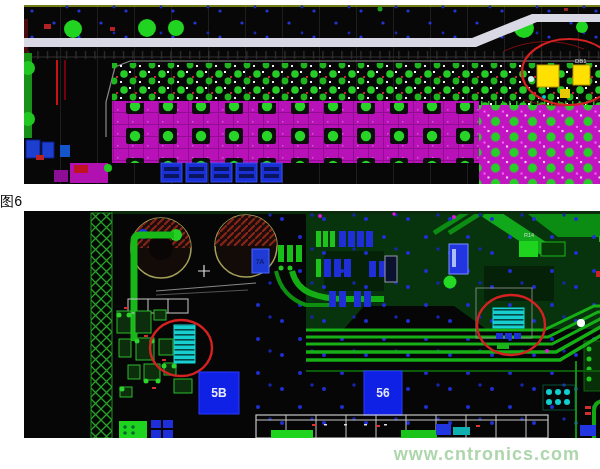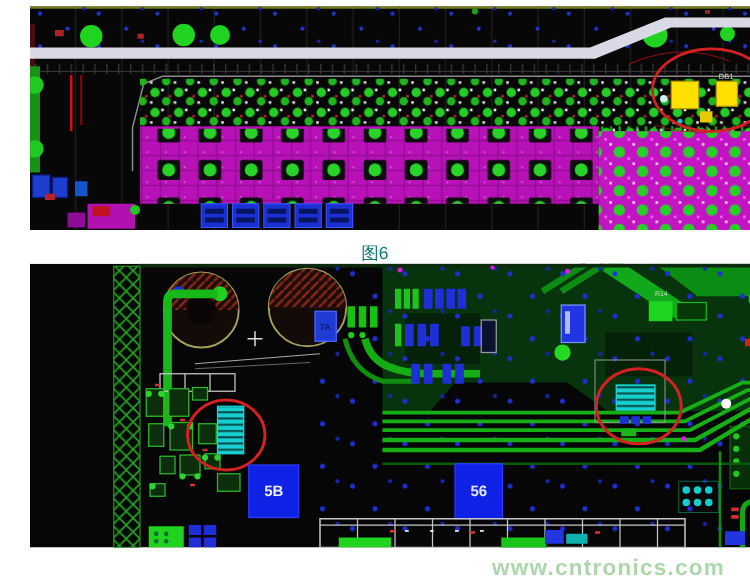--- a/index.html
+++ b/index.html
@@ -2,22 +2,22 @@
 <html><head>
 <meta charset="utf-8">
 <style>
   html,body{margin:0;padding:0;}
   body{background:#ffffff;font-family:"Liberation Sans", sans-serif;}
   .page{position:relative;width:600px;height:469px;background:#ffffff;overflow:hidden;}
   .fig{position:absolute;left:24px;display:block;border-radius:23px;}
   .fig svg{display:block;}
   #fig6{top:5px;}
   #fig7{top:211px;}
-  .caption-row{position:absolute;left:0;width:600px;text-align:center;color:#0f766e;
-    font-size:14px;line-height:1.2;font-family:Liberation Sans, sans-serif;}
+  .caption-row{position:absolute;left:0;width:600px;text-align:left;color:#000000;
+    font-size:14px;line-height:1.2;font-family:Liberation Mono, monospace;}
   #caption6{top:194px;}
   #caption7{top:447px;}
   .watermark{position:absolute;right:20px;top:444px;font-size:18px;letter-spacing:1px;
     color:#9fcf9f;font-family:"Liberation Sans", sans-serif;font-weight:bold;opacity:.85;}
   text{font-family:"Liberation Sans", sans-serif;}
 </style>
 </head>
 <body>
 
 <div class="page">

